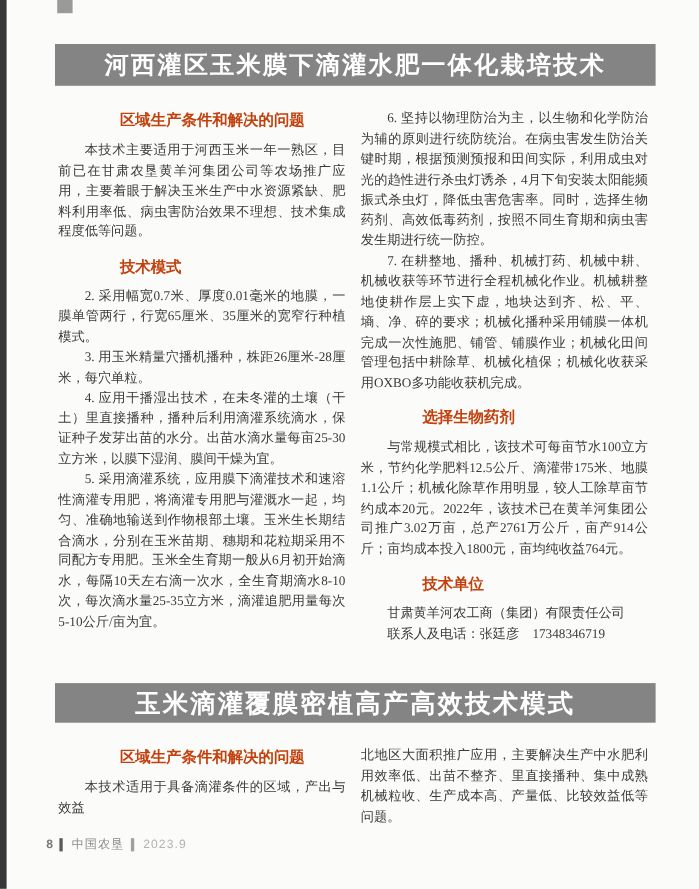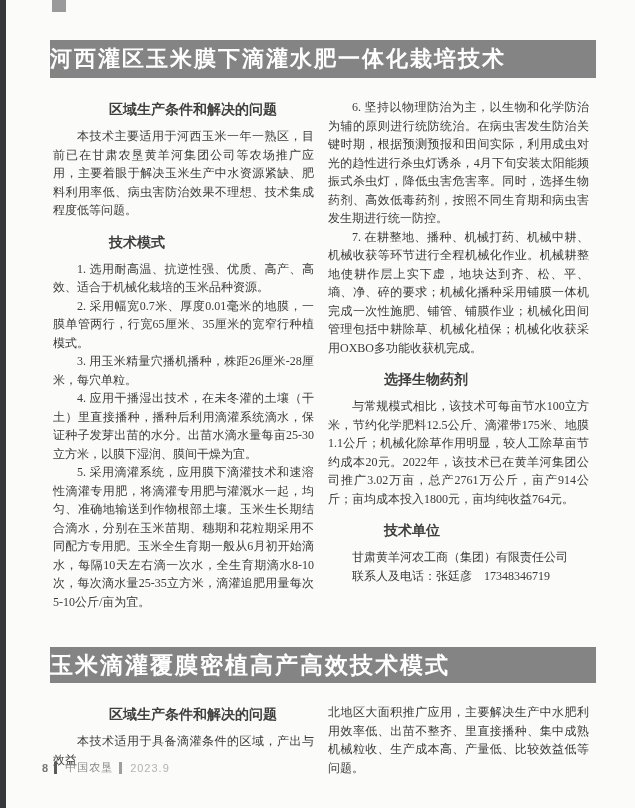--- a/index.html
+++ b/index.html
@@ -31,20 +31,21 @@
     position: absolute;
     left: 50px;
     top: 0;
     width: 546px;
   }
   .title-bar {
     background: #848484;
     color: #ffffff;
     font-family: "Liberation Sans", "DejaVu Sans", sans-serif;
     font-weight: bold;
+    text-align: center;
     letter-spacing: 2px;
   }
   .title-bar.first {
     margin-top: 40px;
     height: 38px;
     line-height: 38px;
     font-size: 22px;
   }
   .title-bar.second {
     margin-top: 36px;
@@ -63,21 +64,21 @@
     flex: 0 0 261px;
     font-size: 12px;
     line-height: 18.5px;
     text-align: justify;
   }
   .sec-heading {
     font-family: "Liberation Sans", "DejaVu Sans", sans-serif;
     font-weight: bold;
     font-size: 14px;
     line-height: 18px;
-    color: #404040;
+    color: #c2410c;
     margin: 13px 0 9px 17px;
     padding-left: 39px;
   }
   .sec-heading.no-top { margin-top: 2px; }
   .para {
     margin: 0;
     text-indent: 2em;
   }
   .para.continuation { text-indent: 0; }
   .contact-line {
@@ -125,21 +126,20 @@
 
   <div class="title-bar first">
     <span>河西灌区玉米膜下滴灌水肥一体化栽培技术</span>
   </div>
 
   <div class="columns">
     <div class="col">
       <div class="sec-heading no-top">区域生产条件和解决的问题</div>
       <p class="para">本技术主要适用于河西玉米一年一熟区，目前已在甘肃农垦黄羊河集团公司等农场推广应用，主要着眼于解决玉米生产中水资源紧缺、肥料利用率低、病虫害防治效果不理想、技术集成程度低等问题。</p>
       <div class="sec-heading">技术模式</div>
-      <p class="para">1. 选用耐高温、抗逆性强、优质、高产、高效、适合于机械化栽培的玉米品种资源。</p>
       <p class="para">2. 采用幅宽0.7米、厚度0.01毫米的地膜，一膜单管两行，行宽65厘米、35厘米的宽窄行种植模式。</p>
       <p class="para">3. 用玉米精量穴播机播种，株距26厘米-28厘米，每穴单粒。</p>
       <p class="para">4. 应用干播湿出技术，在未冬灌的土壤（干土）里直接播种，播种后利用滴灌系统滴水，保证种子发芽出苗的水分。出苗水滴水量每亩25-30立方米，以膜下湿润、膜间干燥为宜。</p>
       <p class="para">5. 采用滴灌系统，应用膜下滴灌技术和速溶性滴灌专用肥，将滴灌专用肥与灌溉水一起，均匀、准确地输送到作物根部土壤。玉米生长期结合滴水，分别在玉米苗期、穗期和花粒期采用不同配方专用肥。玉米全生育期一般从6月初开始滴水，每隔10天左右滴一次水，全生育期滴水8-10次，每次滴水量25-35立方米，滴灌追肥用量每次5-10公斤/亩为宜。</p>
     </div>
     <div class="col">
       <p class="para">6. 坚持以物理防治为主，以生物和化学防治为辅的原则进行统防统治。在病虫害发生防治关键时期，根据预测预报和田间实际，利用成虫对光的趋性进行杀虫灯诱杀，4月下旬安装太阳能频振式杀虫灯，降低虫害危害率。同时，选择生物药剂、高效低毒药剂，按照不同生育期和病虫害发生期进行统一防控。</p>
       <p class="para">7. 在耕整地、播种、机械打药、机械中耕、机械收获等环节进行全程机械化作业。机械耕整地使耕作层上实下虚，地块达到齐、松、平、墒、净、碎的要求；机械化播种采用铺膜一体机完成一次性施肥、铺管、铺膜作业；机械化田间管理包括中耕除草、机械化植保；机械化收获采用OXBO多功能收获机完成。</p>
       <div class="sec-heading">选择生物药剂</div>
       <p class="para">与常规模式相比，该技术可每亩节水100立方米，节约化学肥料12.5公斤、滴灌带175米、地膜1.1公斤；机械化除草作用明显，较人工除草亩节约成本20元。2022年，该技术已在黄羊河集团公司推广3.02万亩，总产2761万公斤，亩产914公斤；亩均成本投入1800元，亩均纯收益764元。</p>

